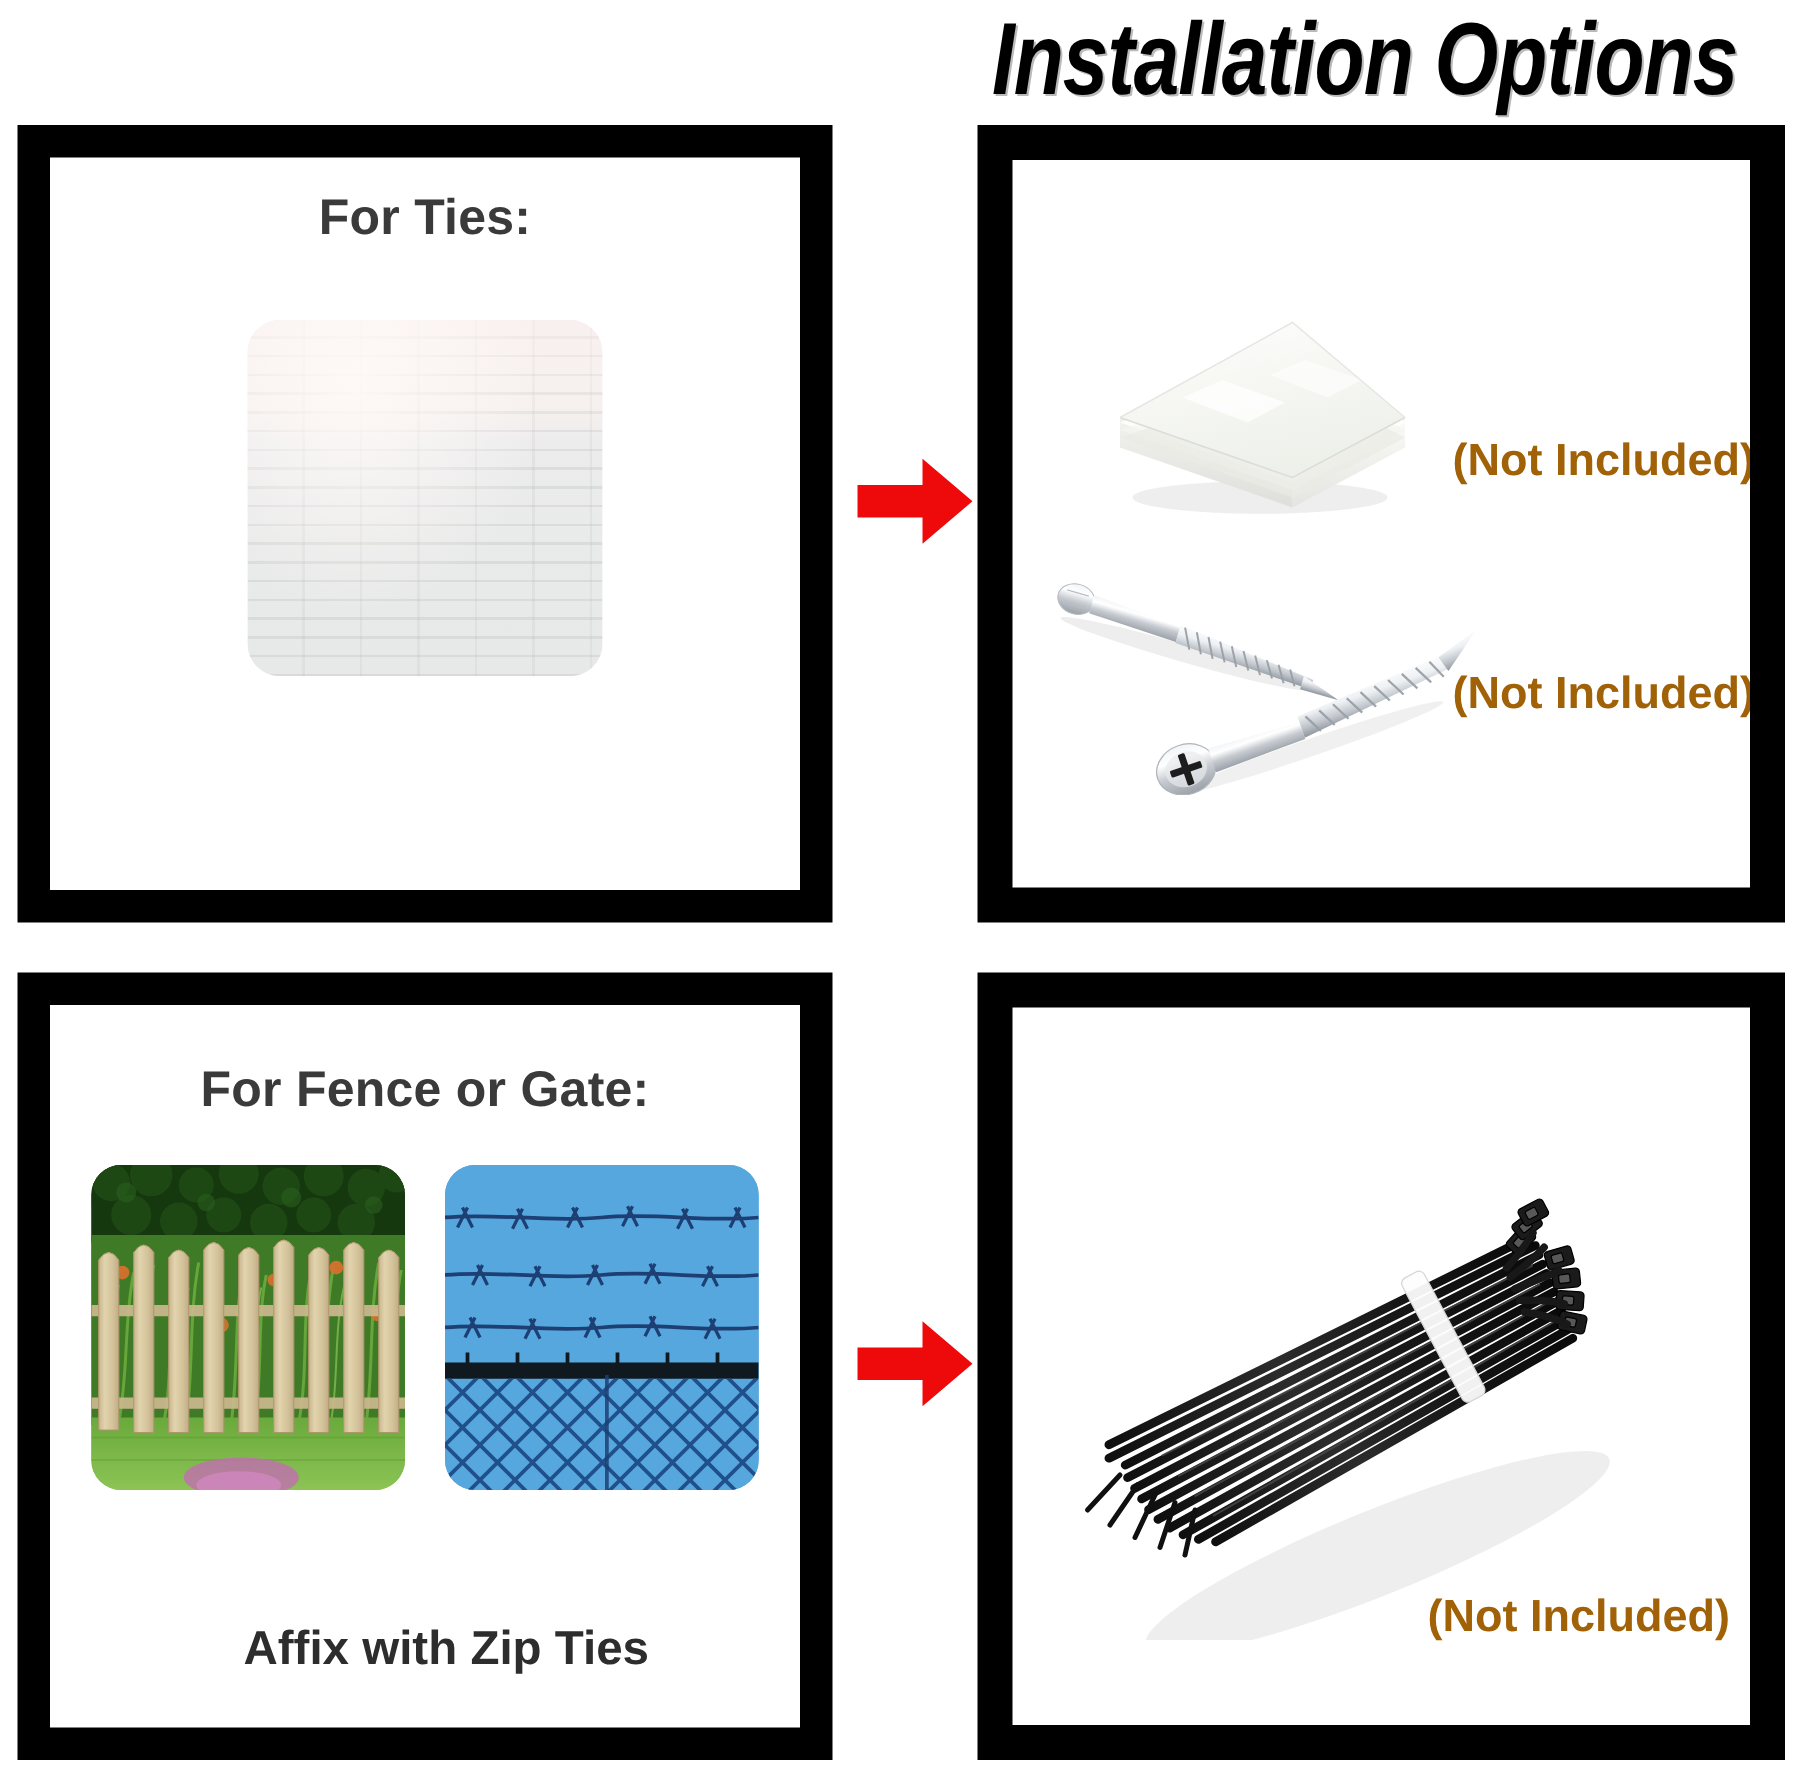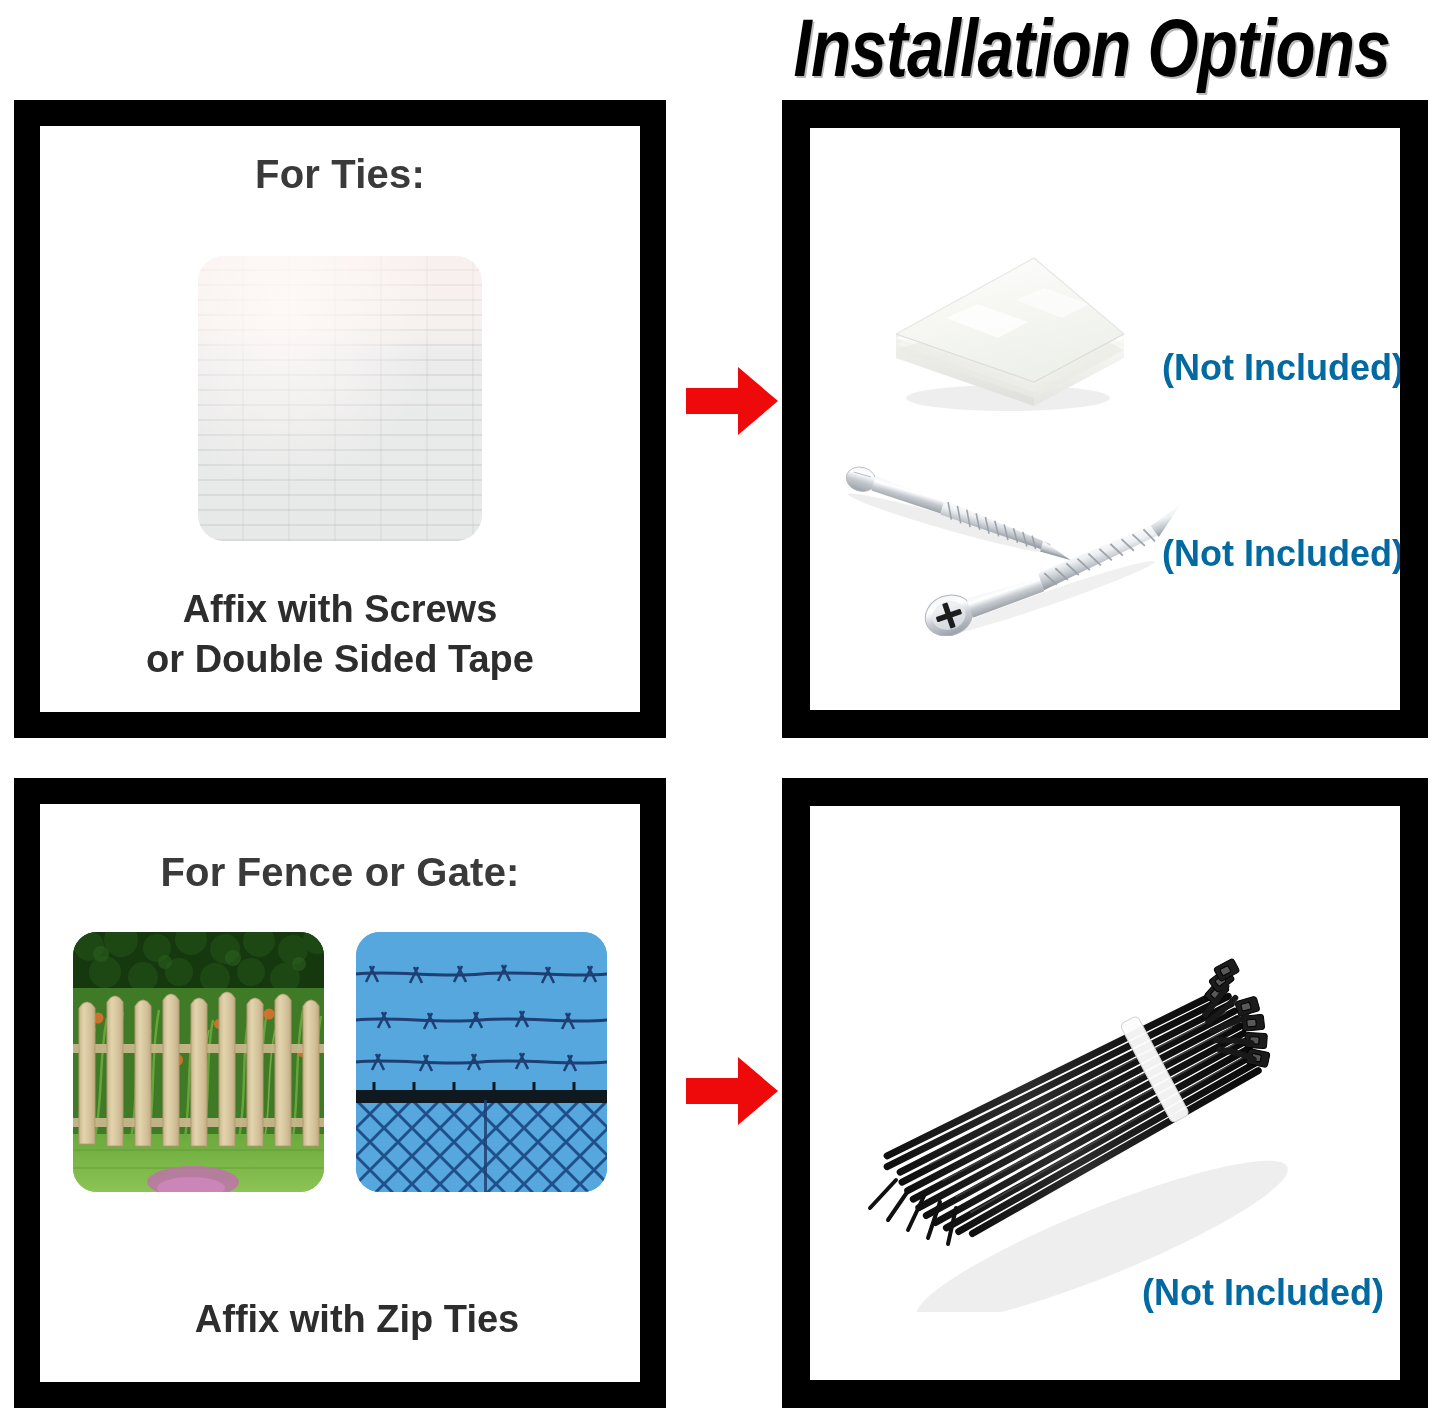--- a/index.html
+++ b/index.html
@@ -89,21 +89,21 @@
     color: #2d2d2d;
     line-height: 1.32;
   }
   #walls-caption  { bottom: 28px; }
   #fence-caption  { bottom: 38px; margin-left: 34px; }
 
   .not-included {
     position: absolute;
     font-size: 36px;
     font-weight: bold;
-    color: #0369a1;
+    color: #a16207;
     white-space: nowrap;
   }
   #tape-note   { left: 352px; top: 219px; }
   #screw-note  { left: 352px; top: 405px; }
   #ziptie-note { right: 16px; bottom: 66px; }
 
   
   .arrow {
     position: absolute;
     width: 96px;
@@ -217,24 +217,20 @@
   <div class="title-text">Installation Options</div>
 </div>
 
 <div class="panel" id="panel-walls">
   <div class="panel-inner">
 
     <div class="panel-heading" id="walls-heading">For Ties:</div>
 
     <div class="wall-swatch"></div>
 
-    <div class="panel-caption" id="walls-caption">
-      <div>Affix with Screws</div>
-      <div>or Double Sided Tape</div>
-    </div>
 
   </div>
 </div>
 
 <div class="arrow" id="arrow-top">
   <svg viewBox="0 0 96 74" width="96" height="74" aria-hidden="true">
     <polygon points="2,24 54,24 54,3 94,37 54,71 54,50 2,50" fill="#ee0a0a"></polygon>
   </svg>
 </div>
 

